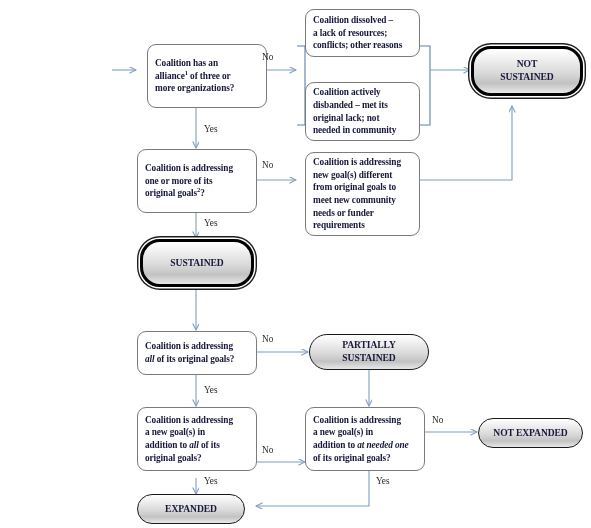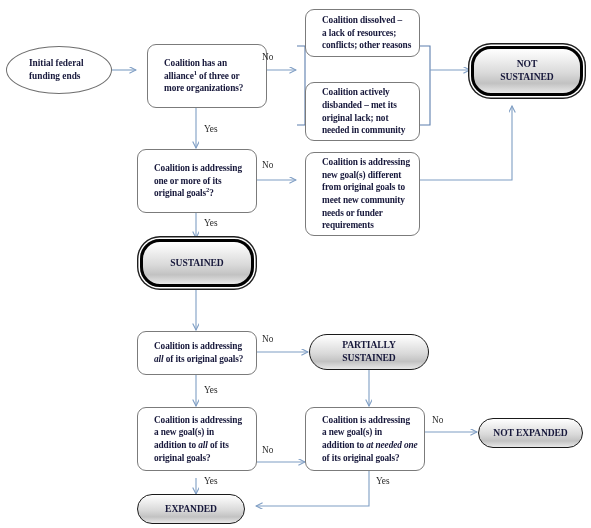--- a/index.html
+++ b/index.html
@@ -21,21 +21,21 @@
     font-size:9.3px;
     line-height:12.6px;
     letter-spacing:-0.1px;
   }
 
   
   .qbox{
     background:#ffffff;
     border:1.3px solid #7b7b7b;
     border-radius:9px;
-    padding:3px 6px 3px 16px;
+    padding:3px 6px 3px 7px;
     align-items:center;
   }
   .qbox .txt{display:block;width:100%;}
 
   
   .term{
     border-radius:20px;
     justify-content:center;text-align:center;
     background:linear-gradient(to bottom,#ffffff 0%,#f3f3f3 18%,#d9d9d9 55%,#c2c2c2 78%,#e8e8e8 100%);
   }
@@ -109,26 +109,20 @@
       <path d="M257,462 L305,462" marker-end="url(#ar)"></path>
 
       <path d="M425,432 L477,432" marker-end="url(#ar)"></path>
 
       <path d="M196,478 L196,494" marker-end="url(#ar)"></path>
 
       <path d="M369,466 L369,506 L256,506" marker-end="url(#ar)"></path>
     </g>
   </svg>
 
-  <div class="ellipse" style="left:6px;top:46px;width:106px;height:48px;">
-    <div>
-      <span>Initial federal</span><br>
-      <span>funding ends</span>
-    </div>
-  </div>
 
   <div class="node qbox" style="left:147px;top:44px;width:120px;height:64px;">
     <span class="txt">
       <span>Coalition has an</span><br>
       <span>alliance</span><sup>1</sup><span> of three or</span><br>
       <span>more organizations?</span>
     </span>
   </div>
 
   <div class="node qbox" style="left:305px;top:9px;width:115px;height:48px;">

